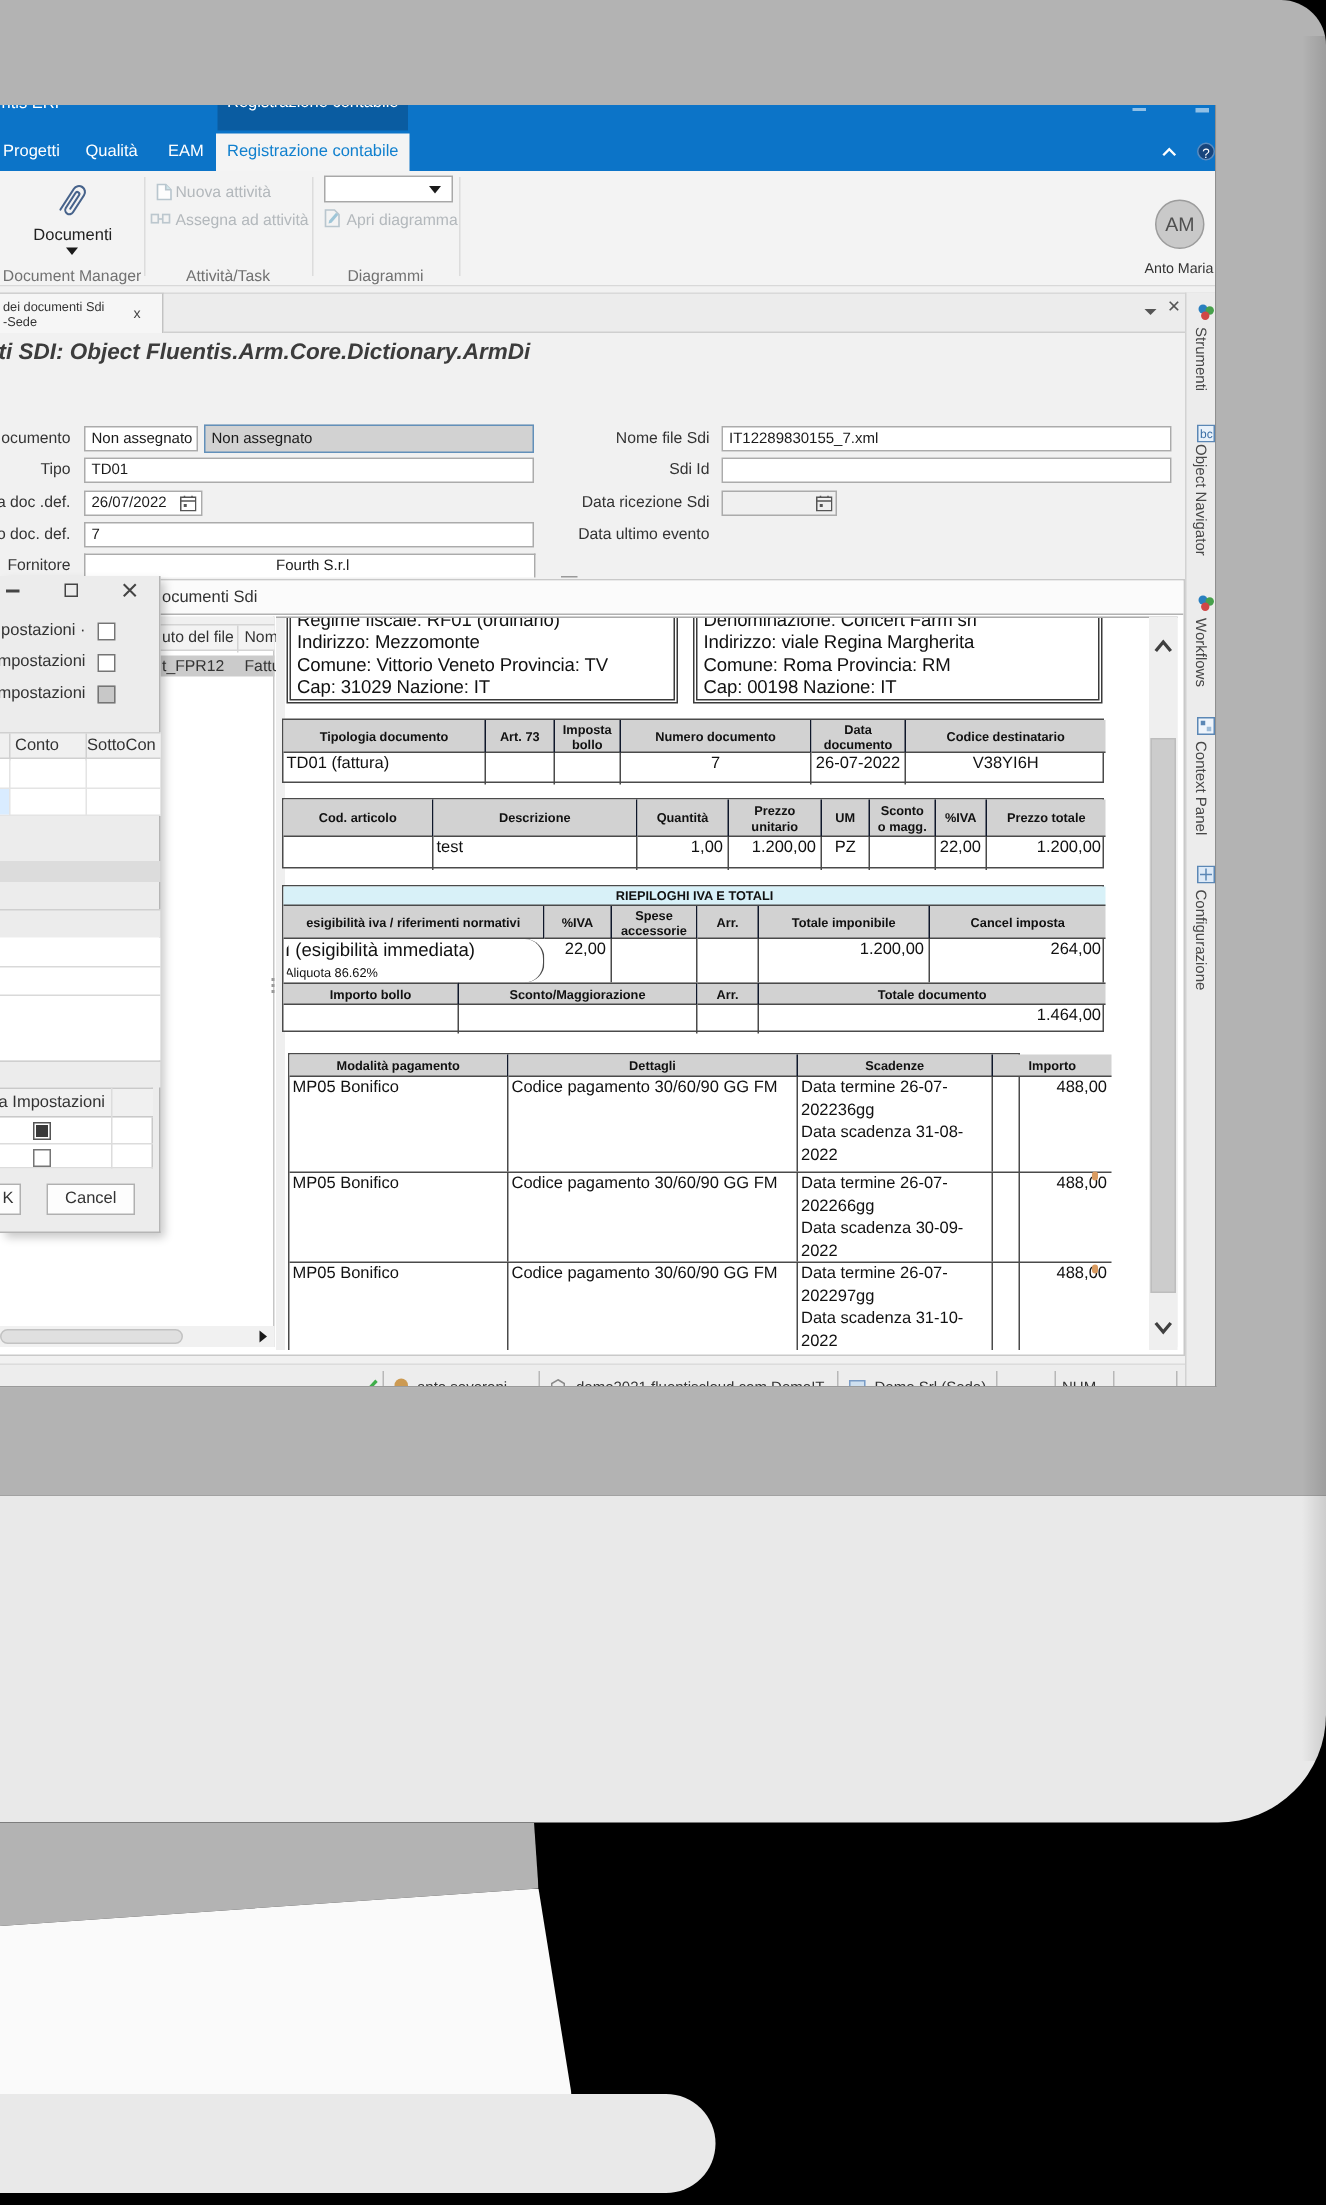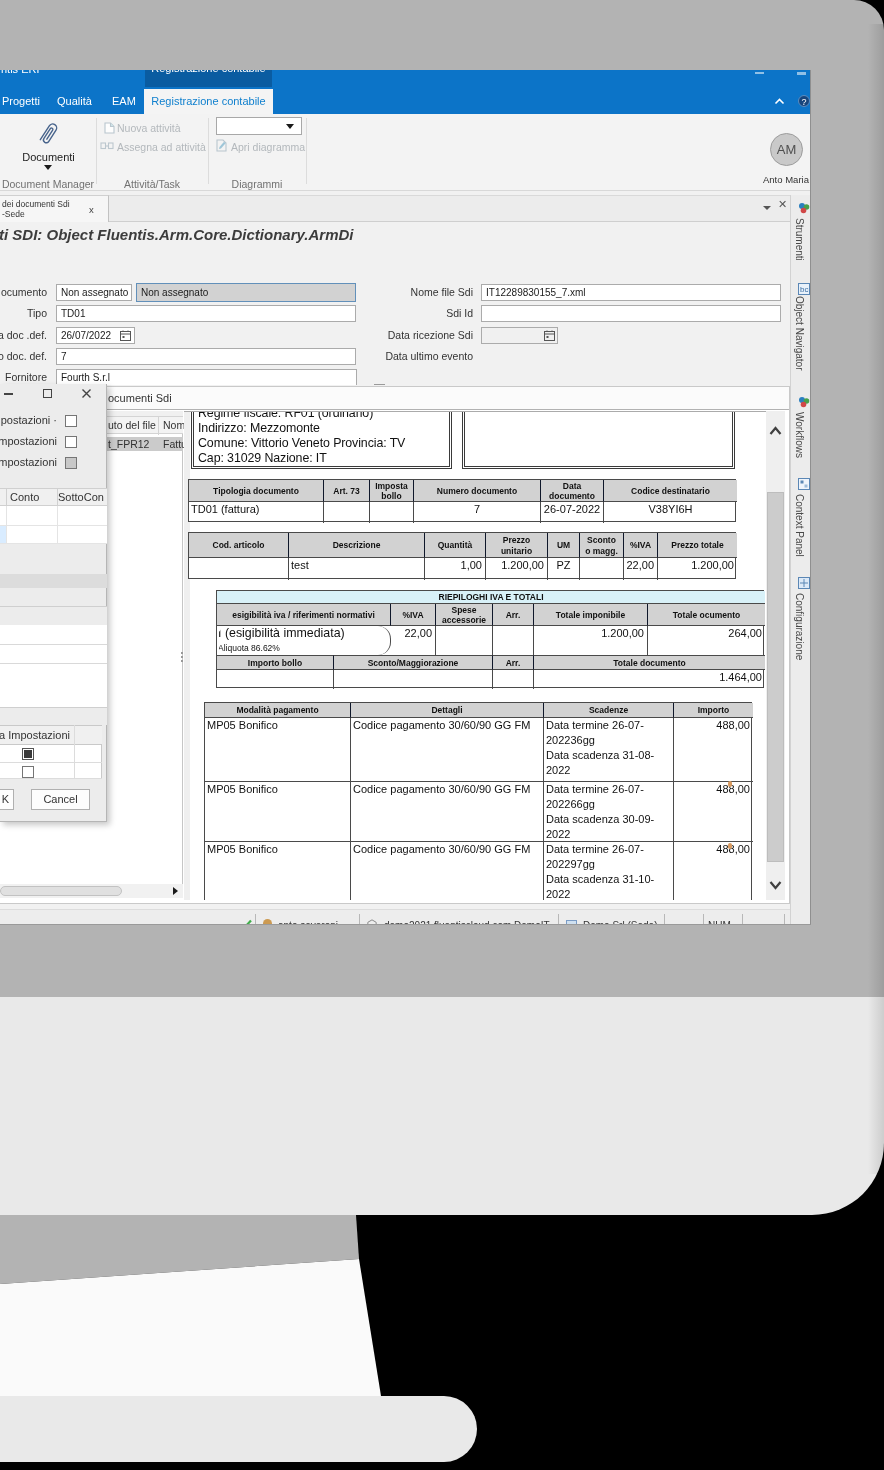--- a/index.html
+++ b/index.html
@@ -160,21 +160,21 @@
     <div class="fld" style="left:136px;top:213px;width:220px;height:19px;background:#d2d2d2;border:1px solid #6290ba;line-height:17px;">Non assegnato</div>
     <div class="fld" style="left:56px;top:235px;width:300px;">TD01</div>
     <div class="fld" style="left:56px;top:257px;width:79px;">26/07/2022
       <svg class="cal" style="left:63px;" width="11" height="11" viewBox="0 0 11 11">
           <rect x="0.5" y="1.5" width="10" height="9" fill="none" stroke="#555" stroke-width="1"></rect>
           <path d="M0.5 4 h10 M3 1.5 V0.5 M8 1.5 V0.5" stroke="#555" stroke-width="1" fill="none"></path>
           <rect x="2.5" y="6" width="2" height="2" fill="#555"></rect>
         </svg>
     </div>
     <div class="fld" style="left:56px;top:278px;width:300px;">7</div>
-    <div class="fld" style="left:56px;top:299px;width:301px;height:16px;border-bottom:none;">Fourth S.r.l</div>
+    <div class="fld" style="left:56px;top:299px;width:301px;height:16px;border-bottom:none;text-align:center;">Fourth S.r.l</div>
     <div class="lbl" style="left:380px;top:214px;width:93px;">Nome file Sdi</div>
     <div class="lbl" style="left:380px;top:235px;width:93px;">Sdi Id</div>
     <div class="lbl" style="left:360px;top:257px;width:113px;">Data ricezione Sdi</div>
     <div class="lbl" style="left:360px;top:278px;width:113px;">Data ultimo evento</div>
     <div class="fld" style="left:481px;top:214px;width:300px;">IT12289830155_7.xml</div>
     <div class="fld" style="left:481px;top:235px;width:300px;"></div>
     <div class="fld" style="left:481px;top:257px;width:77px;background:#f0f0f0;">
       <svg class="cal" style="left:62px;" width="11" height="11" viewBox="0 0 11 11">
           <rect x="0.5" y="1.5" width="10" height="9" fill="none" stroke="#555" stroke-width="1"></rect>
           <path d="M0.5 4 h10 M3 1.5 V0.5 M8 1.5 V0.5" stroke="#555" stroke-width="1" fill="none"></path>
@@ -221,20 +221,21 @@
       <div class="abs" id="viewport" style="left:184px;top:24px;width:601px;height:489px;background:#efefef;border-top:1px solid #ababab;overflow:hidden;">
         <div class="abs" style="left:6px;top:0;width:576px;height:489px;background:#fff;"></div>
         <div id="invoice">
 
           <div class="ibox" style="left:7px;top:-20px;width:261px;height:77px;">
             <div class="ibox-i"></div>
             <div class="itxt" style="left:6px;top:13px;">Regime fiscale: RF01 (ordinario)<br>Indirizzo: Mezzomonte<br>Comune: Vittorio Veneto Provincia: TV<br>Cap: 31029 Nazione: IT</div>
           </div>
           <div class="ibox" style="left:278px;top:-20px;width:273px;height:77px;">
             <div class="ibox-i"></div>
+            <div class="itxt" style="left:6px;top:13px;">Denominazione: Concert Farm srl<br>Indirizzo: viale Regina Margherita<br>Comune: Roma Provincia: RM<br>Cap: 00198 Nazione: IT</div>
           </div>
 
           <div class="itab" style="left:4px;top:67px;width:548px;height:43px;">
             <div class="hc" style="left:0;top:0;width:135px;height:22px;line-height:22px;">Tipologia documento</div>
             <div class="hc" style="left:135px;top:0;width:46px;height:22px;line-height:22px;">Art. 73</div>
             <div class="hc" style="left:181px;top:0;width:44px;height:22px;line-height:10px;padding-top:1px;">Imposta<br>bollo</div>
             <div class="hc" style="left:225px;top:0;width:127px;height:22px;line-height:22px;">Numero documento</div>
             <div class="hc" style="left:352px;top:0;width:63px;height:22px;line-height:10px;padding-top:1px;">Data<br>documento</div>
             <div class="hc" style="left:415px;top:0;width:133px;height:22px;line-height:22px;border-right:none;">Codice destinatario</div>
             <div class="dc" style="left:0;top:22px;width:135px;height:21px;text-align:left;padding-left:2px;">TD01 (fattura)</div>
@@ -257,48 +258,48 @@
             <div class="dc" style="left:0;top:25px;width:100px;height:22px;"></div>
             <div class="dc" style="left:100px;top:25px;width:136px;height:22px;text-align:left;padding-left:2px;">test</div>
             <div class="dc" style="left:236px;top:25px;width:61px;height:22px;text-align:right;padding-right:3px;">1,00</div>
             <div class="dc" style="left:297px;top:25px;width:62px;height:22px;text-align:right;padding-right:3px;">1.200,00</div>
             <div class="dc" style="left:359px;top:25px;width:32px;height:22px;">PZ</div>
             <div class="dc" style="left:391px;top:25px;width:44px;height:22px;"></div>
             <div class="dc" style="left:435px;top:25px;width:34px;height:22px;text-align:right;padding-right:3px;">22,00</div>
             <div class="dc" style="left:469px;top:25px;width:79px;height:22px;text-align:right;padding-right:3px;border-right:none;">1.200,00</div>
           </div>
 
-          <div class="itab" style="left:4px;top:178px;width:548px;height:98px;margin-left:28px;">
+          <div class="itab" style="left:4px;top:178px;width:548px;height:98px;">
             <div class="hc" style="left:0;top:0;width:548px;height:13px;line-height:13px;background:#d8f1f8;border-right:none;">RIEPILOGHI IVA E TOTALI</div>
             <div class="hc" style="left:0;top:13px;width:174px;height:22px;line-height:22px;">esigibilità iva / riferimenti normativi</div>
             <div class="hc" style="left:174px;top:13px;width:45px;height:22px;line-height:22px;">%IVA</div>
             <div class="hc" style="left:219px;top:13px;width:57px;height:22px;line-height:10px;padding-top:1px;">Spese<br>accessorie</div>
             <div class="hc" style="left:276px;top:13px;width:41px;height:22px;line-height:22px;">Arr.</div>
             <div class="hc" style="left:317px;top:13px;width:114px;height:22px;line-height:22px;">Totale imponibile</div>
-            <div class="hc" style="left:431px;top:13px;width:117px;height:22px;line-height:22px;border-right:none;">Totale ocumento</div>
+            <div class="hc" style="left:431px;top:13px;width:117px;height:22px;line-height:22px;border-right:none;">Cancel imposta</div>
             <div class="dc" style="left:0;top:35px;width:174px;height:29px;text-align:left;border-radius:13px;">
               <span style="position:absolute;left:1px;top:0;font-size:12.4px;">I (esigibilità immediata)</span>
               <span style="position:absolute;left:1px;top:15px;font-size:8.5px;">Aliquota 86.62%</span>
             </div>
             <div class="dc" style="left:174px;top:35px;width:45px;height:29px;text-align:right;padding-right:3px;">22,00</div>
             <div class="dc" style="left:219px;top:35px;width:57px;height:29px;"></div>
             <div class="dc" style="left:276px;top:35px;width:41px;height:29px;"></div>
             <div class="dc" style="left:317px;top:35px;width:114px;height:29px;text-align:right;padding-right:3px;">1.200,00</div>
             <div class="dc" style="left:431px;top:35px;width:117px;height:29px;text-align:right;padding-right:3px;border-right:none;">264,00</div>
             <div class="hc" style="left:0;top:64px;width:117px;height:15px;line-height:15px;border-top:1px solid #4a4a4a;">Importo bollo</div>
             <div class="hc" style="left:117px;top:64px;width:159px;height:15px;line-height:15px;border-top:1px solid #4a4a4a;">Sconto/Maggiorazione</div>
             <div class="hc" style="left:276px;top:64px;width:41px;height:15px;line-height:15px;border-top:1px solid #4a4a4a;">Arr.</div>
             <div class="hc" style="left:317px;top:64px;width:231px;height:15px;line-height:15px;border-top:1px solid #4a4a4a;border-right:none;">Totale documento</div>
             <div class="dc" style="left:0;top:79px;width:117px;height:19px;"></div>
             <div class="dc" style="left:117px;top:79px;width:159px;height:19px;"></div>
             <div class="dc" style="left:276px;top:79px;width:41px;height:19px;"></div>
             <div class="dc" style="left:317px;top:79px;width:231px;height:19px;text-align:right;padding-right:3px;border-right:none;">1.464,00</div>
           </div>
 
-          <div class="itab" style="left:20px;top:290px;width:548px;height:199px;border-bottom:none;padding-left:30px;">
+          <div class="itab" style="left:8px;top:290px;width:488px;height:199px;border-bottom:none;padding-left:30px;">
             <div class="hc" style="left:0;top:0;width:146px;height:15px;line-height:15px;">Modalità pagamento</div>
             <div class="hc" style="left:146px;top:0;width:193px;height:15px;line-height:15px;">Dettagli</div>
             <div class="hc" style="left:339px;top:0;width:130px;height:15px;line-height:15px;">Scadenze</div>
             <div class="hc" style="left:469px;top:0;width:79px;height:15px;line-height:15px;border-right:none;">Importo</div>
             <div class="pr" style="top:15px;height:64px;">
               <div class="pc" style="left:0;width:146px;">MP05 Bonifico</div>
               <div class="pc" style="left:146px;width:193px;">Codice pagamento 30/60/90 GG FM</div>
               <div class="pc" style="left:339px;width:130px;">Data termine 26-07-<br>202236gg<br>Data scadenza 31-08-<br>2022</div>
               <div class="pc" style="left:469px;width:79px;text-align:right;padding-right:3px;border-right:none;">488,00</div>
             </div>

